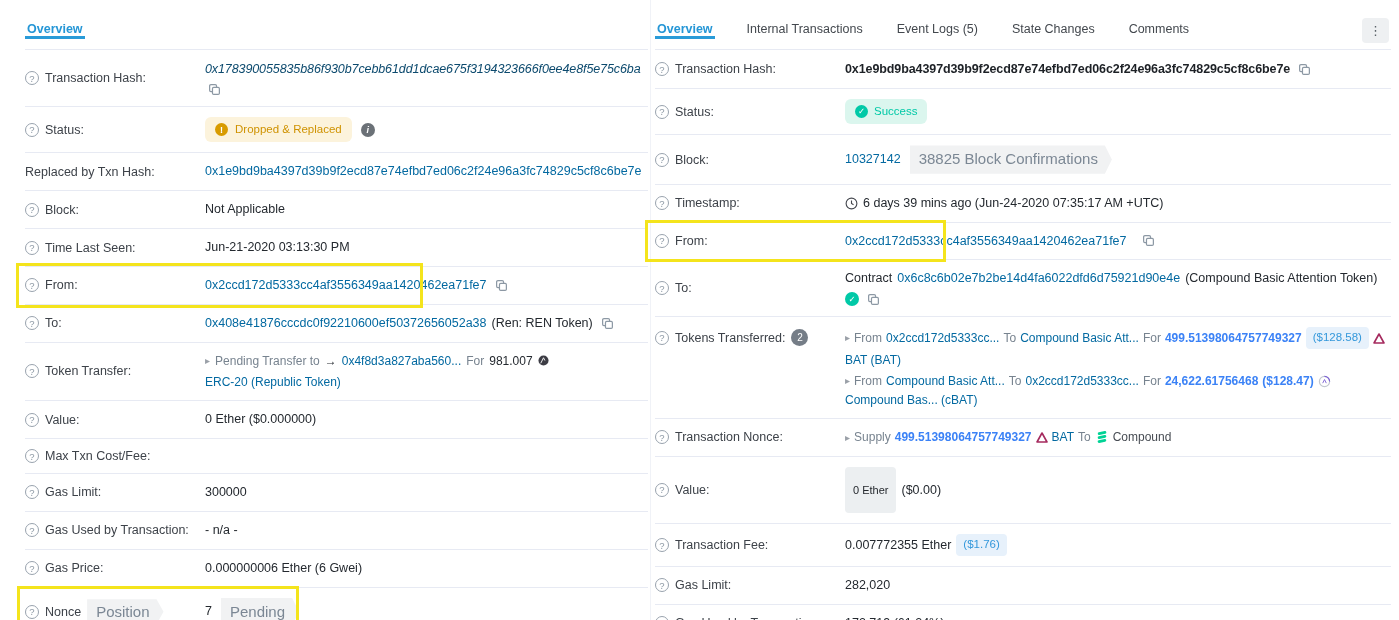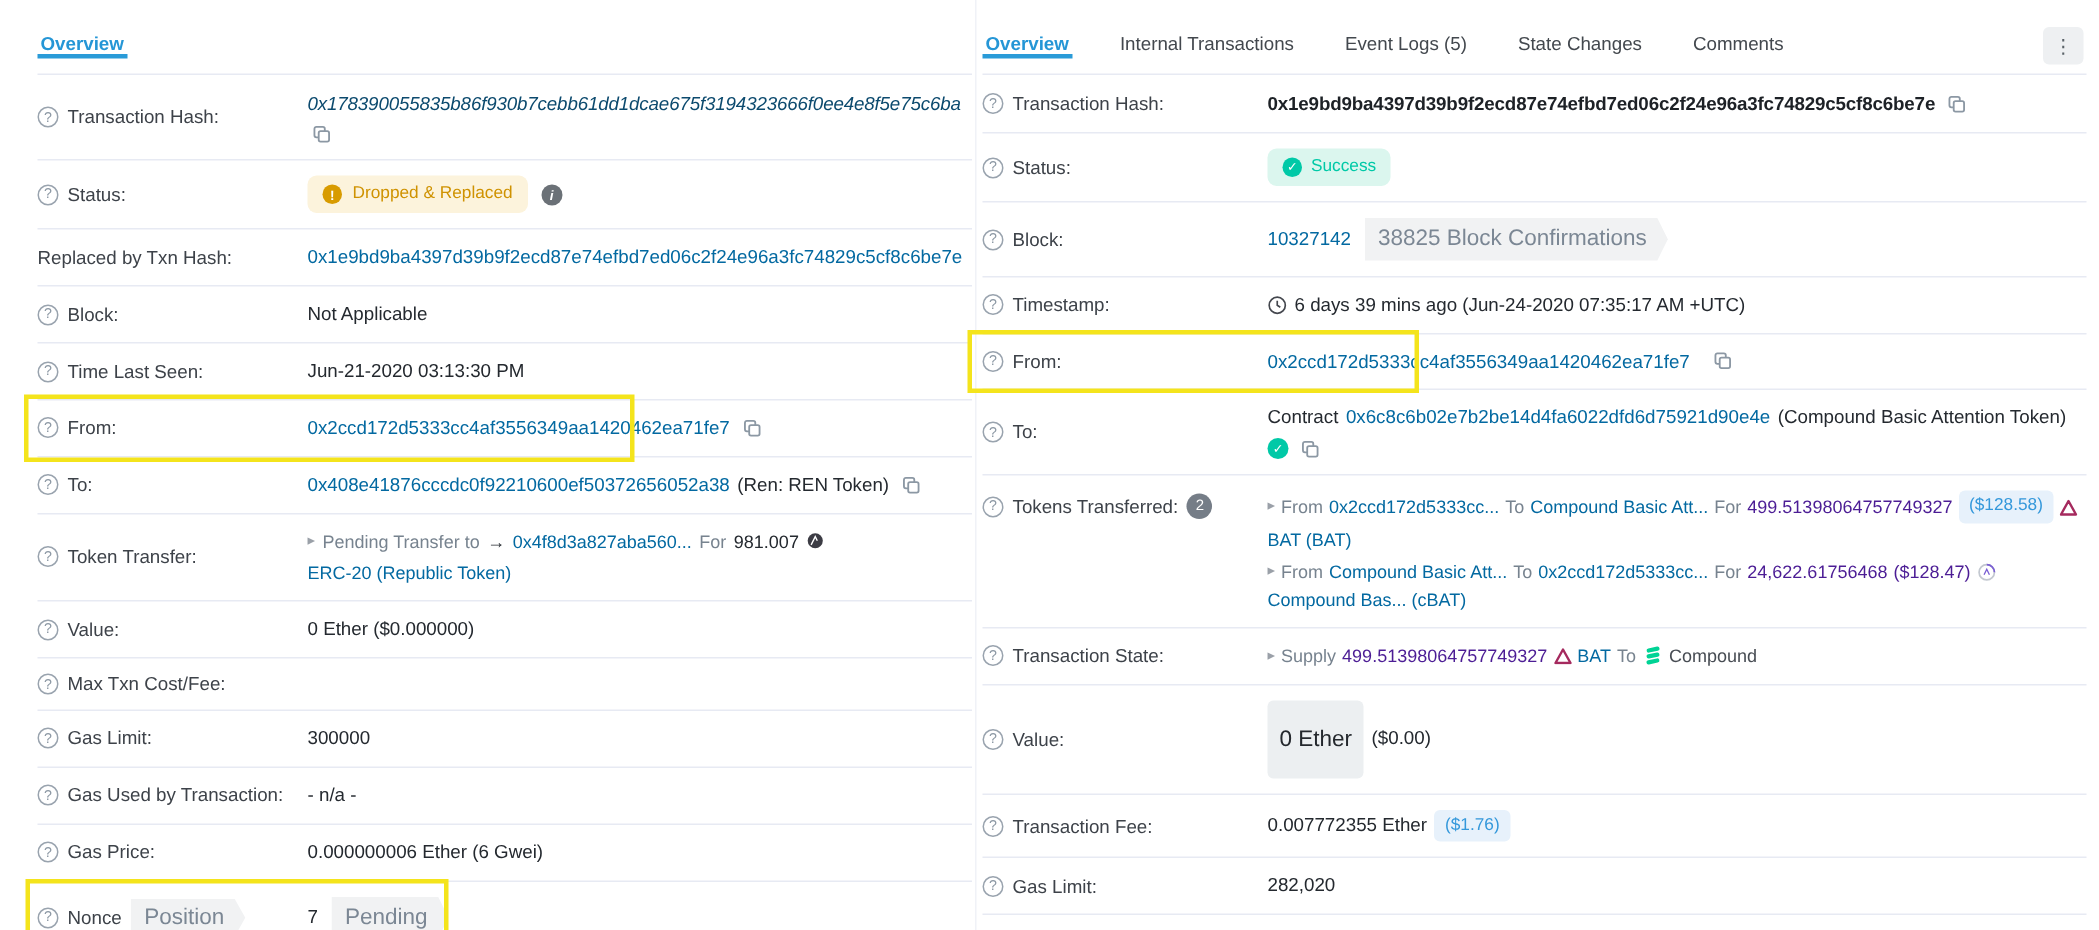--- a/index.html
+++ b/index.html
@@ -48,27 +48,27 @@
               margin-left:4px; cursor:pointer; }
   .badge-success { display:inline-flex; align-items:center; gap:6px; background:#dbf6ee; color:#00c9a7;
                    padding:5px 10px; border-radius:6px; font-size:11.5px; }
   .succ-dot { width:13px; height:13px; border-radius:50%; background:#00c9a7; color:#fff; font-size:8.5px;
               display:inline-flex; align-items:center; justify-content:center; }
   .verified-check { width:14px; height:14px; border-radius:50%; background:#00c9a7; color:#fff; font-size:8.5px;
               display:inline-flex; align-items:center; justify-content:center; flex:none; }
   .arrow-badge { background:#f1f2f3; color:#7b8794; font-size:15px; padding:4px 14px 4px 9px; white-space:nowrap;
               clip-path:polygon(0 0, calc(100% - 7px) 0, 100% 50%, calc(100% - 7px) 100%, 0 100%); }
   .blue-badge { background:#e7f1fb; color:#3498db; padding:3px 7px; border-radius:4px; font-size:11.5px; }
-  .gray-pill  { background:#eceff1; color:#24282d; padding:16px 8px; border-radius:4px; font-size:15px; }
+  .gray-pill  { background:#eceff1; color:#24282d; padding:16px 8px; border-radius:4px; font-size:11px; }
   .count-badge { width:17px; height:17px; border-radius:50%; background:#757d87; color:#fff; font-size:10px;
               display:inline-flex; align-items:center; justify-content:center; }
 
   .transfers { display:flex; flex-direction:column; gap:5px; font-size:12px; }
   .transfer { display:flex; align-items:center; gap:4px; flex-wrap:wrap; row-gap:3px; }
-  .amt { font-weight:400; color:#4c1d95; }
+  .amt { font-weight:700; color:#3b82f6; }
   .action-line { font-size:12px; display:flex; align-items:center; gap:4px; flex-wrap:wrap; }
 
   .hl-box { position:absolute; border:3px solid #f4e41c; pointer-events:none; z-index:5; }
 
   svg { display:block; }
 </style>
 </head>
 <body>
 
 <div class="panel-divider"></div>
@@ -404,21 +404,21 @@
               </span>
             <span class="link">Compound Bas... (cBAT)</span>
           </div>
         </div>
       </div>
     </div>
 
     <div class="row">
       <div class="lbl">
           <span class="q-icon">?</span>
-          <span>Transaction State:</span>
+          <span>Transaction Nonce:</span>
         </div>
       <div class="val">
         <div class="action-line">
           <span class="caret">▸</span>
           <span class="muted">Supply</span>
           <span class="amt">499.51398064757749327</span>
           <span>
               <svg width="12" height="11" viewBox="0 0 12 11">
                 <path d="M6 1 L11 10 L1 10 Z" fill="none" stroke="#a52a5e" stroke-width="1.6" stroke-linejoin="round"></path>
               </svg>

